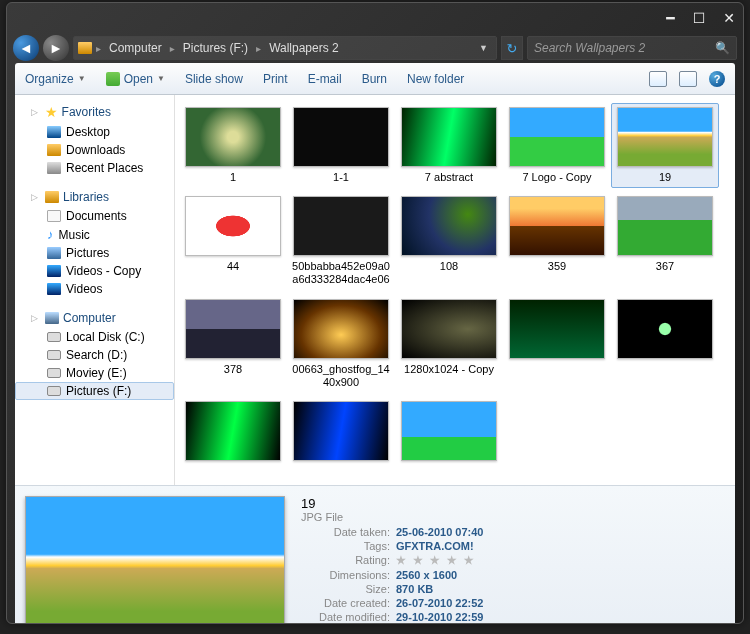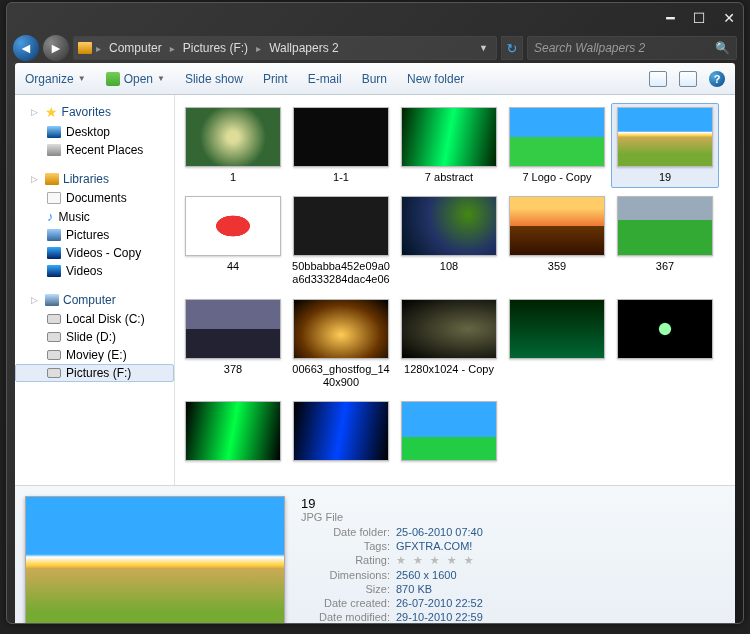--- a/index.html
+++ b/index.html
@@ -48,21 +48,21 @@
 .thumb.sel { background: #e4ecf7; border: 1px solid #7aade0; border-radius: 2px; padding: 3px 1px; }
 .tb-img { width: 96px; height: 60px; border: 1px solid #bbb; box-shadow: 0 1px 2px rgba(0,0,0,0.2); }
 .tb-lbl { font-size: 11px; text-align: center; margin-top: 4px; word-break: break-word; max-width: 100px; line-height: 1.2; }
 .details { height: 160px; margin: 0 8px 8px; background: linear-gradient(#f4f8fb, #e8eef5); border-top: 1px solid #d0d8e0; display: flex; padding: 10px; gap: 16px; border-radius: 0 0 3px 3px; }
 .preview { width: 260px; height: 145px; border: 1px solid #aaa; box-shadow: 0 2px 4px rgba(0,0,0,0.3); }
 .meta { font-size: 11px; color: #555; }
 .meta-name { font-size: 13px; color: #000; }
 .meta-type { color: #888; margin-bottom: 3px; }
 .meta-row { display: flex; margin: 2px 0; }
 .meta-k { width: 95px; text-align: right; color: #888; padding-right: 6px; }
-.meta-v { color: #2a5a8a; }
+.meta-v { color: #2a5a8a; font-weight: bold; }
 .stars { color: #bbb; letter-spacing: 2px; }
 
 .bg-flower { background: radial-gradient(circle at 50% 50%, #dd9 10%, #363 60%); }
 .bg-dark1 { background: #0a0a0a; }
 .bg-sphere { background: radial-gradient(circle at 50% 45%, #89a 12%, #000 13%); }
 .bg-green { background: linear-gradient(100deg, #020, #0f6, #020); }
 .bg-sky { background: linear-gradient(#3af 50%, #3c4 50%); }
 .bg-sunset { background: linear-gradient(#fc6 30%, #e73 45%, #c41 60%, #630 60%); }
 .bg-field { background: linear-gradient(#3af 40%, #fff 42%, #fc3 48%, #ca5 50%, #7a3 80%); }
 .bg-pill { background: radial-gradient(ellipse at 50% 50%, #e33 25%, #fff 26%); }
@@ -137,20 +137,24 @@
         <div class="tree-hdr">
           <span class="small-exp">▷</span>
           <span class="ic-star">★</span>
           <span>Favorites</span>
         </div>
         <div class="tree-item">
           <span class="ic ic-desktop"></span>
           <span>Desktop</span>
         </div>
         <div class="tree-item">
+          <span class="ic ic-dl"></span>
+          <span>Downloads</span>
+        </div>
+        <div class="tree-item">
           <span class="ic ic-recent"></span>
           <span>Recent Places</span>
         </div>
         <div style="height:10px"></div>
         <div class="tree-hdr">
           <span class="small-exp">▷</span>
           <span class="ic ic-lib"></span>
           <span>Libraries</span>
         </div>
         <div class="tree-item">
@@ -178,21 +182,21 @@
           <span class="small-exp">▷</span>
           <span class="ic ic-comp"></span>
           <span>Computer</span>
         </div>
         <div class="tree-item">
           <span class="ic ic-disk"></span>
           <span>Local Disk (C:)</span>
         </div>
         <div class="tree-item">
           <span class="ic ic-disk"></span>
-          <span>Slide (D:)</span>
+          <span>Search (D:)</span>
         </div>
         <div class="tree-item">
           <span class="ic ic-disk"></span>
           <span>Moviey (E:)</span>
         </div>
         <div class="tree-item sel">
           <span class="ic ic-disk"></span>
           <span>Pictures (F:)</span>
         </div>
         <div style="height:10px"></div>
@@ -275,21 +279,21 @@
     </div>
   </div>
 
   <div class="details">
     <div class="preview bg-field"></div>
     <div class="meta">
       <div class="meta-name">19</div>
       <div class="meta-type">JPG File</div>
       <div id="meta-rows">
           <div class="meta-row">
-     <div class="meta-k">Date folder:</div>
+     <div class="meta-k">Date taken:</div>
      <div class="meta-v">25-06-2010 07:40</div>
    </div>
           <div class="meta-row">
      <div class="meta-k">Tags:</div>
      <div class="meta-v">GFXTRA.COM!</div>
    </div>
           <div class="meta-row">
      <div class="meta-k">Rating:</div>
      <div class="meta-v stars">★ ★ ★ ★ ★</div>
    </div>

